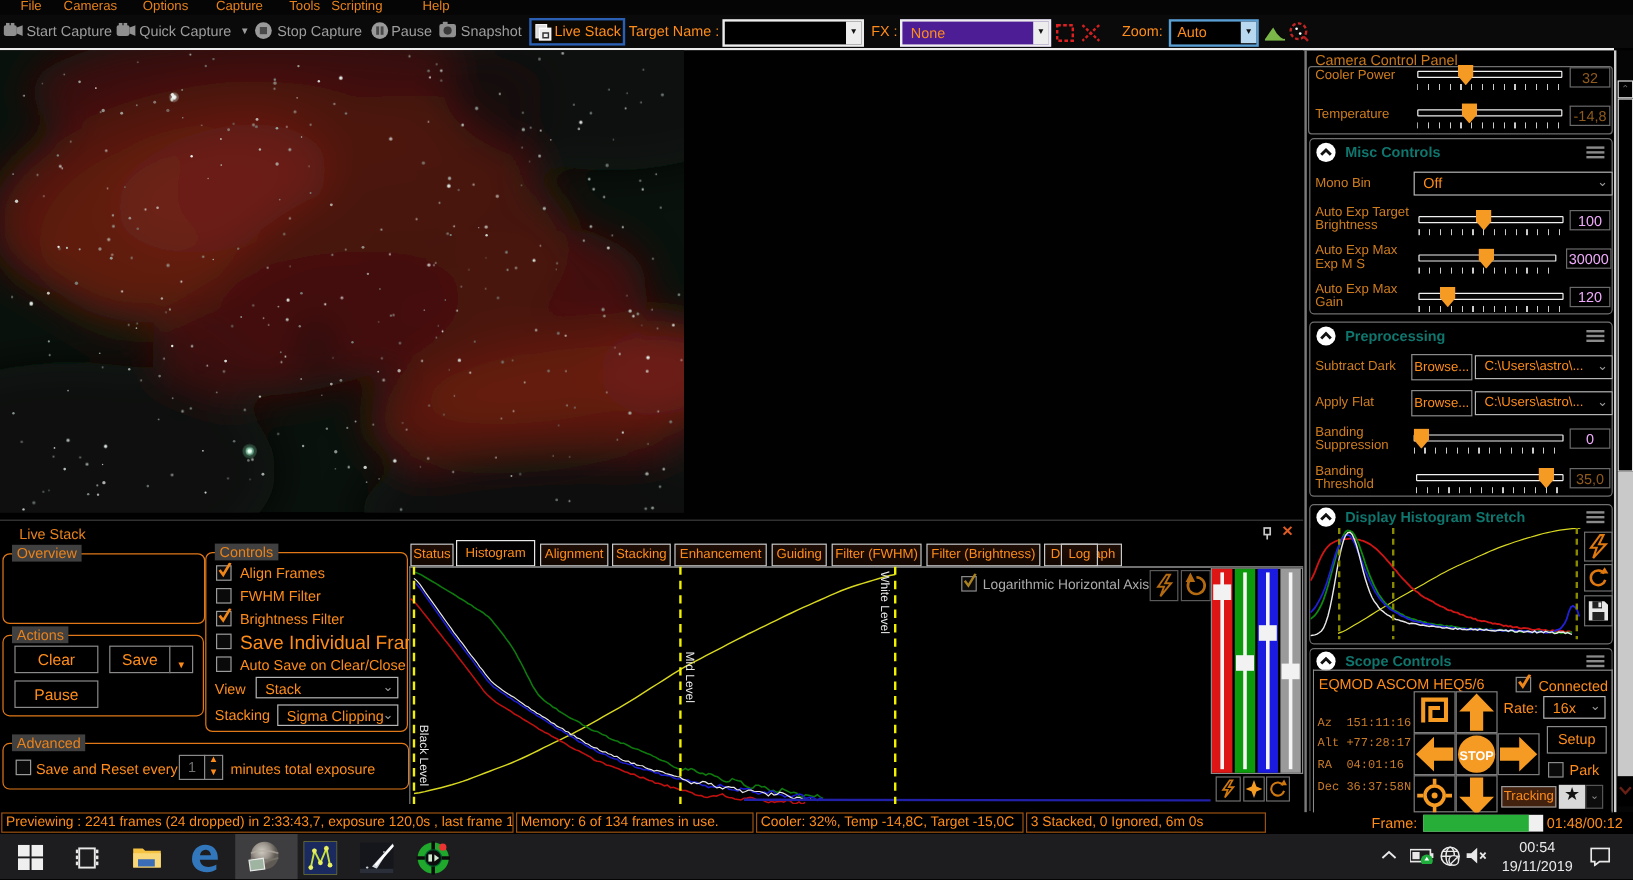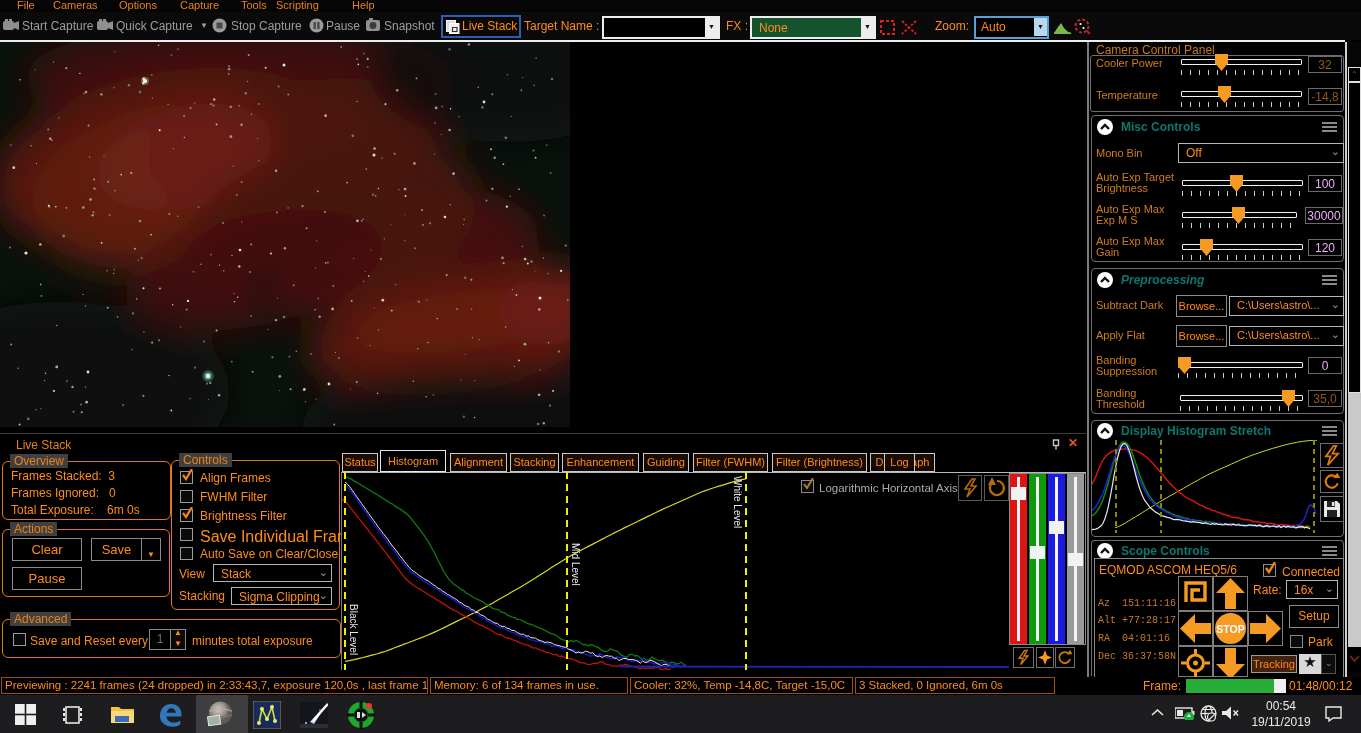--- a/index.html
+++ b/index.html
@@ -84,21 +84,21 @@
         <path d="M6.5 7.5 h4.5 v4 h-4.5 z" fill="none" stroke="#333" stroke-width="1.2"></path>
       </svg>
  <span class="ab o" style="left:462px;top:7px;font-size:12px;">Live Stack</span>
  <span class="ab o" style="left:524px;top:7px;font-size:12px;">Target Name :</span>
  <div class="ab" style="left:602px;top:4px;width:118px;height:23px;background:#000;border:2px solid #ededed;">
    <div class="ab" style="right:0px;top:0px;width:13px;height:19px;background:#ededed;">
           <span class="ab" style="left:3px;top:5px;font-size:7px;color:#111;">▼</span>
         </div>
  </div>
  <span class="ab o" style="left:726px;top:7px;font-size:12px;">FX :</span>
- <div class="ab" style="left:750px;top:4px;width:126px;height:23px;background:#14532d;border:2px solid #ededed;">
+ <div class="ab" style="left:750px;top:4px;width:126px;height:23px;background:#4c1d95;border:2px solid #ededed;">
    <span class="ab o" style="left:7px;top:3px;font-size:12px;">None</span>
    <div class="ab" style="right:0px;top:0px;width:13px;height:19px;background:#ededed;">
           <span class="ab" style="left:3px;top:5px;font-size:7px;color:#111;">▼</span>
         </div>
  </div>
  <svg class="ab" style="left:880px;top:8px;" width="15" height="15">
         <rect x="1" y="1" width="13" height="13" fill="none" stroke="#e02020" stroke-width="2" stroke-dasharray="3,2"></rect>
       </svg>
  <svg class="ab" style="left:901px;top:8px;" width="16" height="15">
         <g stroke="#d02020" stroke-width="2" stroke-dasharray="2.5,1.8">
@@ -503,23 +503,20 @@
 <div class="ab" style="left:0;top:433px;width:1086px;height:244px;background:#000;border-top:1px solid #3c3c3c;"></div>
 <span class="ab" style="left:16px;top:438px;font-size:12px;color:#e8821c;">Live Stack</span>
 <svg class="ab" style="left:1051px;top:439px;" width="10" height="11">
       <rect x="2.5" y="1" width="5" height="5.5" fill="none" stroke="#c9c9c9" stroke-width="1.4"></rect>
       <line x1="5" y1="6.5" x2="5" y2="10.5" stroke="#c9c9c9" stroke-width="1.4"></line>
     </svg>
 <span class="ab" style="left:1068px;top:436px;font-size:12px;color:#e05c24;font-weight:bold;">✕</span>
 
 <div class="gb" style="left:2px;top:461px;width:169px;height:59px;">
   <span class="leg">Overview</span>
-  <div class="ab o" style="left:8px;top:6px;font-size:12px;line-height:17px;white-space:pre;">Frames Stacked:  3
-Frames Ignored:   0
-Total Exposure:    6m 0s</div>
 </div>
 
 <div class="gb" style="left:2px;top:529px;width:168px;height:68px;">
   <span class="leg">Actions</span>
   <div class="btn" style="left:9px;top:8px;width:70px;height:23px;line-height:21px;">Clear</div>
   <div class="btn" style="left:88px;top:8px;width:51px;height:23px;line-height:21px;">Save</div>
   <div class="btn" style="left:138px;top:8px;width:20px;height:23px;"><span style="font-size:8px;color:#ff8c1a;position:relative;top:6px;">▼</span></div>
   <div class="btn" style="left:9px;top:37px;width:70px;height:23px;line-height:21px;">Pause</div>
 </div>
 
@@ -686,21 +683,21 @@
     <div class="track" style="left:1182px;top:244px;width:121px;"></div>
     <div class="thumb" style="left:1200px;top:239px;"></div>
     <div class="ticks" style="left:1182px;top:255px;width:122px;"></div>
     <div class="vbox" style="left:1308px;top:239px;width:34px;height:17px;line-height:16px;">120</div>
     <div class="sect" style="top:268px;height:146px;"></div>
     <div class="scirc" style="left:1097px;top:272px;">
       <svg width="10" height="8" viewBox="0 0 10 8">
         <polyline points="1,6 5,2 9,6" fill="none" stroke="#111" stroke-width="2.4"></polyline>
       </svg>
     </div>
-    <span class="stitle ab" style="left:1121px;top:273px;font-style:italic;">Preprocessing</span>
+    <span class="stitle ab" style="left:1121px;top:273px;">Preprocessing</span>
     <div class="burger ab" style="left:1322px;top:275px;">
       <div></div>
       <div></div>
       <div></div>
     </div>
     <div class="rlab" style="left:1096px;top:300px;">Subtract Dark</div>
     <div class="btn" style="left:1176px;top:295px;width:51px;height:22px;font-size:11px;line-height:20px;">Browse...</div>
     <div class="combo" style="left:1229px;top:296px;width:115px;height:20px;font-size:11px;">
       <span class="tx">C:\Users\astro\...</span>
       <span class="ch">⌄</span>

